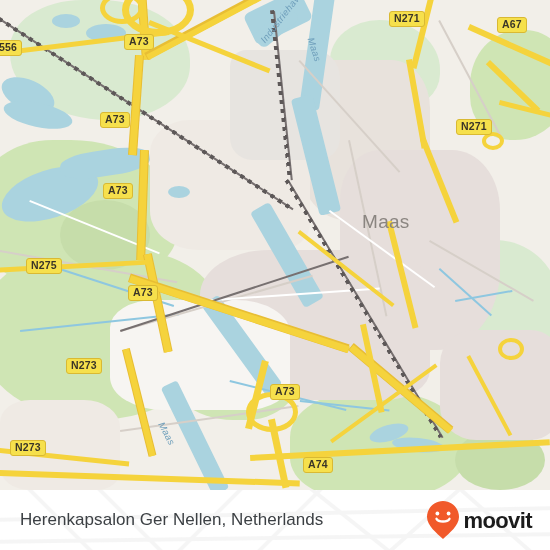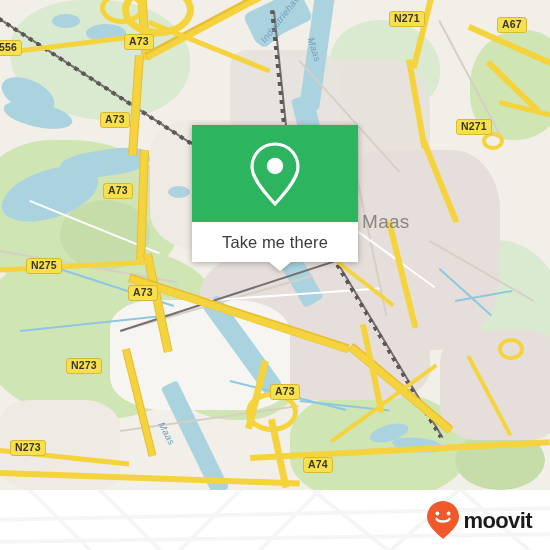--- a/index.html
+++ b/index.html
@@ -301,50 +301,39 @@
         <div class="shield" style="left: 456px; top: 119px;">N271</div>
         <div class="shield" style="left: 103px; top: 183px;">A73</div>
         <div class="shield" style="left: 26px; top: 258px;">N275</div>
         <div class="shield" style="left: 128px; top: 285px;">A73</div>
         <div class="shield" style="left: 66px; top: 358px;">N273</div>
         <div class="shield" style="left: 270px; top: 384px;">A73</div>
         <div class="shield" style="left: 10px; top: 440px;">N273</div>
         <div class="shield" style="left: 303px; top: 457px;">A74</div>
       </div>
 
-    <div id="popup">
-      <div id="popup-head">
-        <svg width="56" height="68" viewBox="0 0 56 68">
-          <path d="M28 4 C15.3 4 5 14.3 5 27 C5 38 17 52 28 64 C39 52 51 38 51 27 C51 14.3 40.7 4 28 4 Z" fill="none" stroke="#ffffff" stroke-width="3.2"></path>
-          <circle cx="28" cy="26" r="8.2" fill="#ffffff"></circle>
-        </svg>
-      </div>
-      <div id="popup-body">
-        <span id="popup-label">Take me there</span>
-      </div>
-      <div id="popup-tail"></div>
-    </div>
 
   </div>
 
   <div id="footer">
     <svg id="footer-watermark" viewBox="0 0 550 60" preserveAspectRatio="none">
       <g stroke="#e4e4e4" stroke-width="4" fill="none">
         <path d="M20 -10 L100 70"></path>
         <path d="M90 -10 L170 70"></path>
         <path d="M170 70 L250 -10"></path>
         <path d="M250 70 L330 -10"></path>
         <path d="M300 -10 L400 70"></path>
         <path d="M380 70 L470 -10"></path>
         <path d="M450 -10 L540 70"></path>
         <path d="M-10 30 L560 18"></path>
         <path d="M-10 52 L560 44"></path>
       </g>
     </svg>
 
+    <span id="footer-title">Herenkapsalon Ger Nellen, Netherlands</span>
 
     <div id="brand">
       <svg width="36" height="40" viewBox="0 0 36 40">
         <path d="M18 1 C9.2 1 2 8.2 2 17 C2 25.5 12 33.5 18 39 C24 33.5 34 25.5 34 17 C34 8.2 26.8 1 18 1 Z" fill="#f1592a"></path>
         <circle cx="12.4" cy="13.5" r="1.9" fill="#ffffff"></circle>
         <circle cx="23.6" cy="13.5" r="1.9" fill="#ffffff"></circle>
         <path d="M11.5 18.8 C13.6 22.4 22.4 22.4 24.5 18.8" fill="none" stroke="#ffffff" stroke-width="2.3" stroke-linecap="round"></path>
       </svg>
       <span id="brand-word">moovit</span>
     </div>

